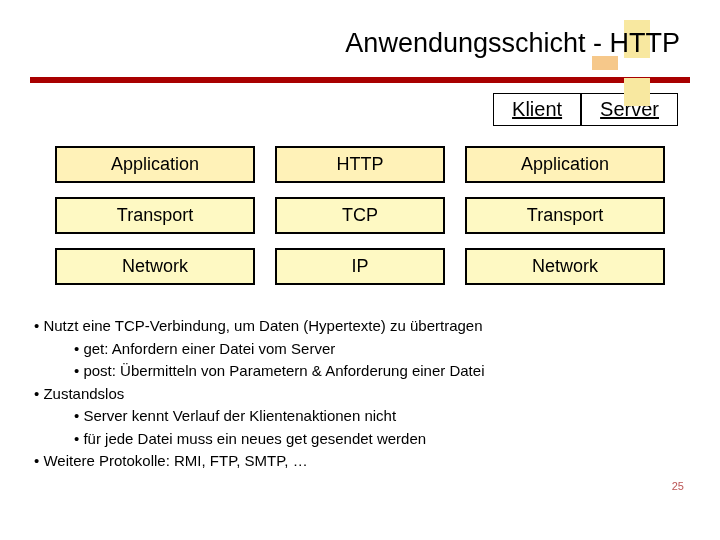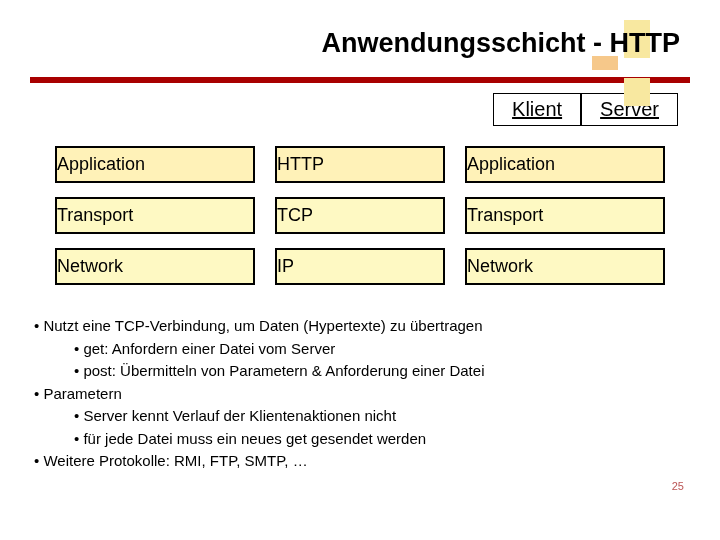--- a/index.html
+++ b/index.html
@@ -33,21 +33,21 @@
   .title-deco3 {
     position: absolute;
     right: 70px; top: 78px;
     width: 26px; height: 28px;
     background: #f8e8a0;
     z-index: 0;
   }
   .title {
     position: relative;
     font-size: 27px;
-    font-weight: bold;
+    font-weight: normal;
     color: #000;
     z-index: 1;
   }
   .rule {
     margin: 18px 30px 0 30px;
     height: 6px;
     background: #a80000;
   }
   .labels {
     display: flex;
@@ -64,20 +64,21 @@
   .grid {
     margin: 20px auto 0 auto;
     width: 610px;
     display: grid;
     grid-template-columns: 200px 170px 200px;
     gap: 14px 20px;
     justify-content: center;
   }
   .cell {
     border: 2px solid #000;
+    text-align: center;
     font-size: 18px;
     padding: 6px 0;
   }
   .cell.shaded { background: #fff2b8; }
   .cell.plain  { background: #fef9c3; }
   .bullets {
     padding: 30px 34px 0 34px;
     font-size: 15px;
     line-height: 1.5;
     color: #000;
@@ -127,21 +128,21 @@
 
 <div class="bullets">
   <ul class="lvl0">
     <li>Nutzt eine TCP-Verbindung, um Daten (Hypertexte) zu übertragen</li>
   </ul>
   <ul class="lvl1">
     <li>get: Anfordern einer Datei vom Server</li>
     <li>post: Übermitteln von Parametern &amp; Anforderung einer Datei</li>
   </ul>
   <ul class="lvl0">
-    <li>Parametern</li>
+    <li>Zustandslos</li>
   </ul>
   <ul class="lvl1">
     <li>Server kennt Verlauf der Klientenaktionen nicht</li>
     <li>für jede Datei muss ein neues get gesendet werden</li>
   </ul>
   <ul class="lvl0">
     <li>Weitere Protokolle: RMI, FTP, SMTP, …</li>
   </ul>
 </div>
 

